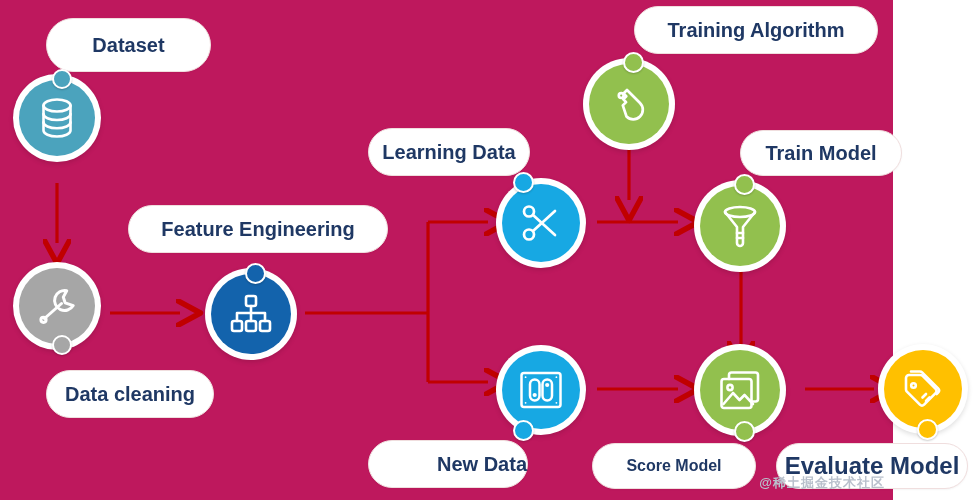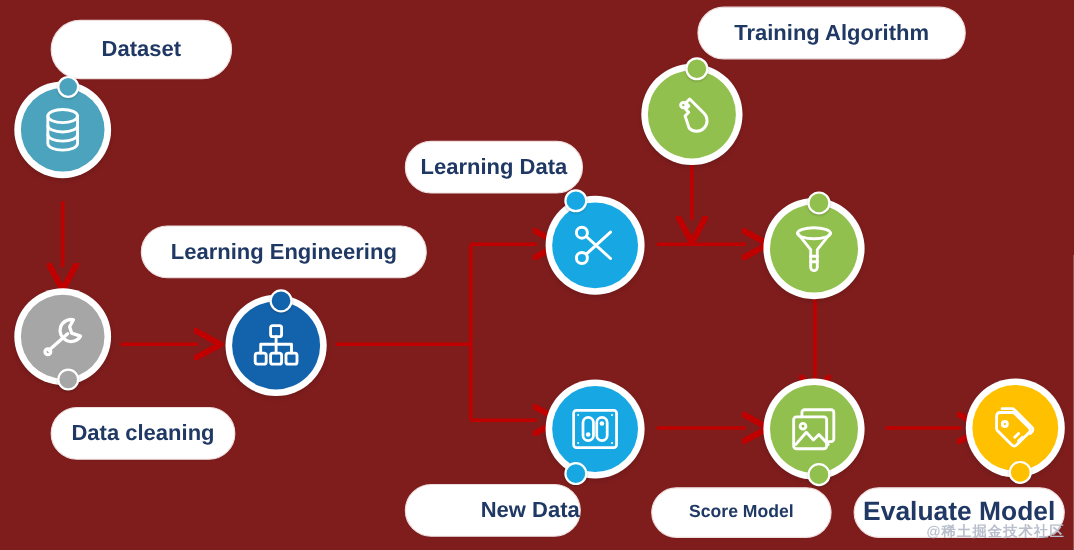--- a/index.html
+++ b/index.html
@@ -2,21 +2,21 @@
 <html><head>
 <meta charset="utf-8">
 <style>
   html,body{margin:0;padding:0;}
   body{
     width:976px;height:500px;
     background:#ffffff;
     font-family:"Liberation Sans", sans-serif;
     overflow:hidden;
   }
-  #stage{position:relative;width:976px;height:500px;background:#7f1d1d;}
+  #stage{position:relative;width:893px;height:500px;background:#be185d;}
 
   
   #wires{position:absolute;left:0;top:0;width:976px;height:500px;}
 
   
   .pill{
     position:absolute;
     display:flex;align-items:center;justify-content:center;
     background:#ffffff;
     border:1.3px solid #f0dede;
@@ -100,35 +100,38 @@
 
   <div class="pill" style="left:46px;top:18px;width:165px;height:54px;font-size:20px;">
     <span>Dataset</span>
   </div>
 
   <div class="pill" style="left:46px;top:370px;width:168px;height:48px;font-size:20px;">
     <span>Data cleaning</span>
   </div>
 
   <div class="pill" style="left:128px;top:205px;width:260px;height:48px;font-size:20px;">
-    <span>Learning Engineering</span>
+    <span>Feature Engineering</span>
   </div>
 
   <div class="pill" style="left:368px;top:128px;width:162px;height:48px;font-size:20px;">
     <span>Learning Data</span>
   </div>
 
   <div class="pill" style="left:368px;top:440px;width:160px;height:48px;font-size:20px;justify-content:flex-end;">
     <span>New Data</span>
   </div>
 
   <div class="pill" style="left:634px;top:6px;width:244px;height:48px;font-size:20px;">
     <span>Training Algorithm</span>
   </div>
 
+  <div class="pill" style="left:740px;top:130px;width:162px;height:46px;font-size:20px;">
+    <span>Train Model</span>
+  </div>
 
   <div class="pill" style="left:592px;top:443px;width:164px;height:46px;font-size:16px;">
     <span>Score Model</span>
   </div>
 
   <div class="pill" style="left:776px;top:443px;width:192px;height:46px;font-size:24px;">
     <span>Evaluate Model</span>
   </div>
 
   <div class="node" style="left:13px;top:74px;width:88px;height:88px;padding:6px;">

